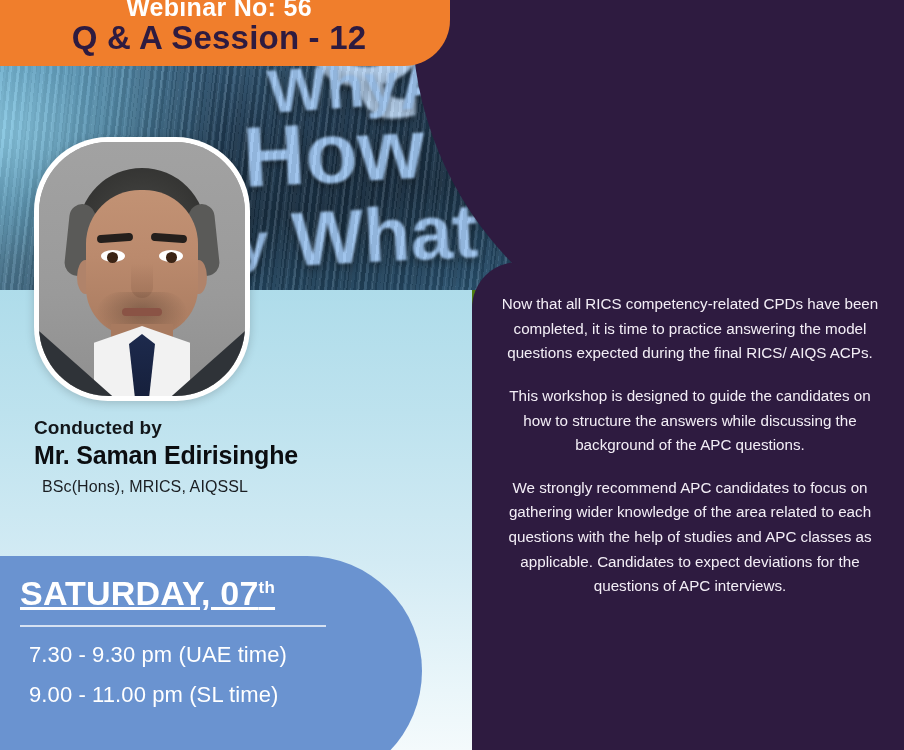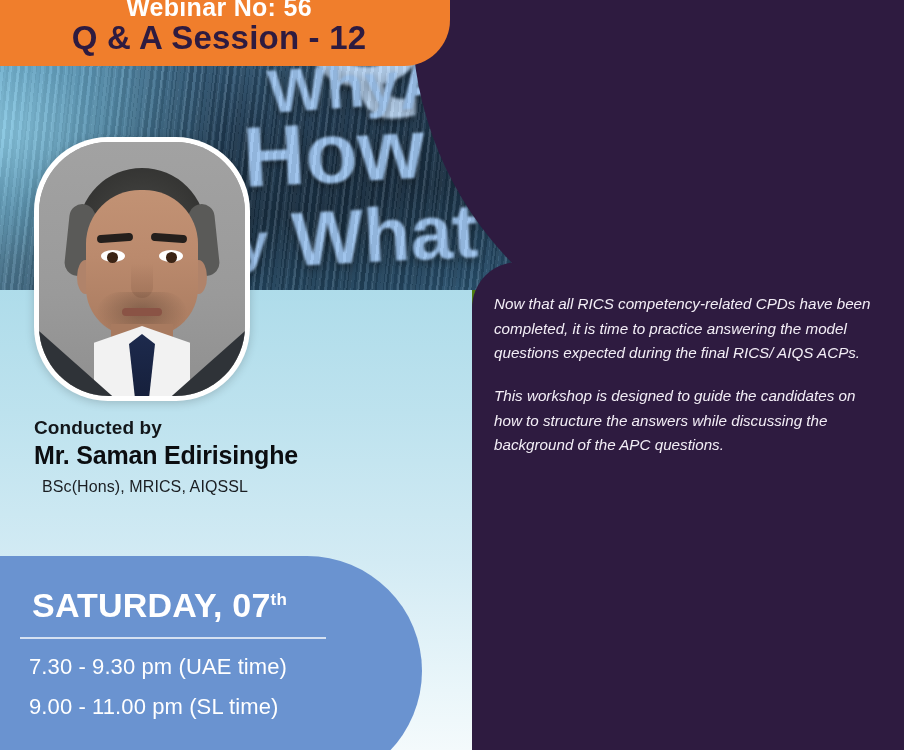--- a/index.html
+++ b/index.html
@@ -162,34 +162,33 @@
   .conducted .cb-quals{color:#1A1E22;font-size:16px;font-weight:400;letter-spacing:.1px;margin:8px;}
 
   
   .date-pill{
     position:absolute;left:-40px;top:556px;width:462px;height:230px;
     background:#6A93D0;
     border-radius:0 160px 160px 0;
     box-sizing:border-box;
     padding:18px 0 0 60px;
   }
-  .date-pill .d-line1{color:#FFFFFF;font-size:34px;font-weight:700;letter-spacing:.2px;line-height:1.12;margin:12px;}
+  .date-pill .d-line1{color:#FFFFFF;font-size:34px;font-weight:700;letter-spacing:.2px;line-height:1.12;margin:0;text-decoration:underline;}
   .date-pill .d-line1 sup{font-size:17px;vertical-align:super;}
   .date-pill .d-line2{color:#FFFFFF;font-size:34px;font-weight:700;letter-spacing:.2px;line-height:1.12;margin:0;}
   .date-pill .d-rule{width:306px;height:2px;background:rgba(255,255,255,.72);margin:13px 0 12px;}
   .date-pill .d-time{color:#FFFFFF;font-size:22px;font-weight:400;letter-spacing:.1px;line-height:1.42;margin:9px;}
 
   
   .copy{
     position:absolute;left:494px;top:292px;width:392px;
-    text-align:left;
+    text-align:center;
     color:#F3EEF6;
     font-size:15.2px;
     line-height:1.62;
-    font-style:italic;
   }
   .copy p{margin:0 0 18px;}
   .copy p:last-child{margin-bottom:0;}
 </style>
 </head>
 <body>
 
 <div id="poster">
 
   <div class="left-panel"></div>
@@ -256,15 +255,16 @@
   <div class="date-pill">
     <p class="d-line1"><span>SATURDAY, 07</span><sup>th</sup></p>
     <div class="d-rule"></div>
     <p class="d-time">7.30 - 9.30 pm (UAE time)</p>
     <p class="d-time">9.00 - 11.00 pm (SL time)</p>
   </div>
 
   <div class="copy">
     <p>Now that all RICS competency-related CPDs have been completed, it is time to practice answering the model questions expected during the final RICS/ AIQS ACPs.</p>
     <p>This workshop is designed to guide the candidates on how to structure the answers while discussing the background of the APC questions.</p>
+    <p>We strongly recommend APC candidates to focus on gathering wider knowledge of the area related to each questions with the help of studies and APC classes as applicable. Candidates to expect deviations for the questions of APC interviews.</p>
   </div>
 
 </div>
 
 </body></html>

